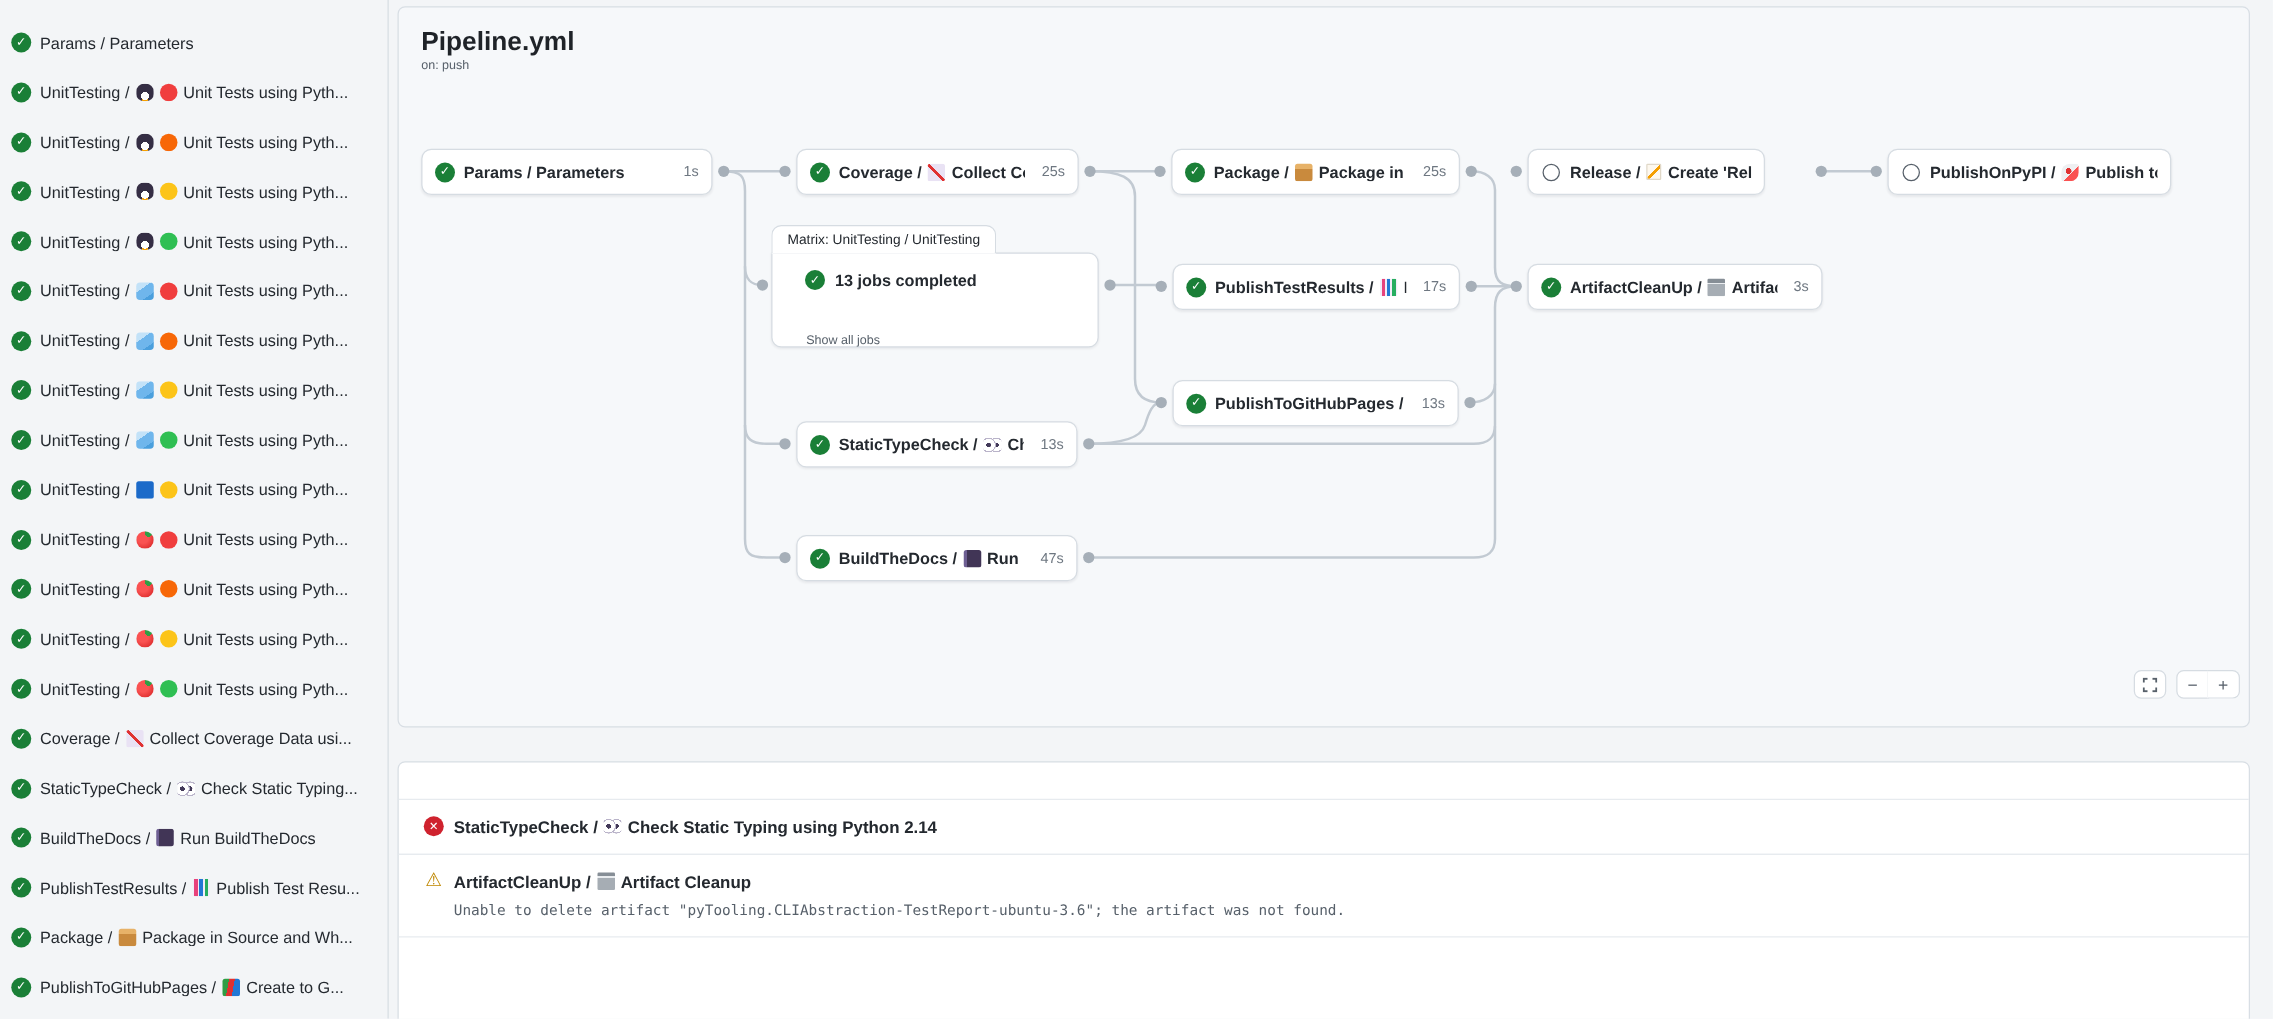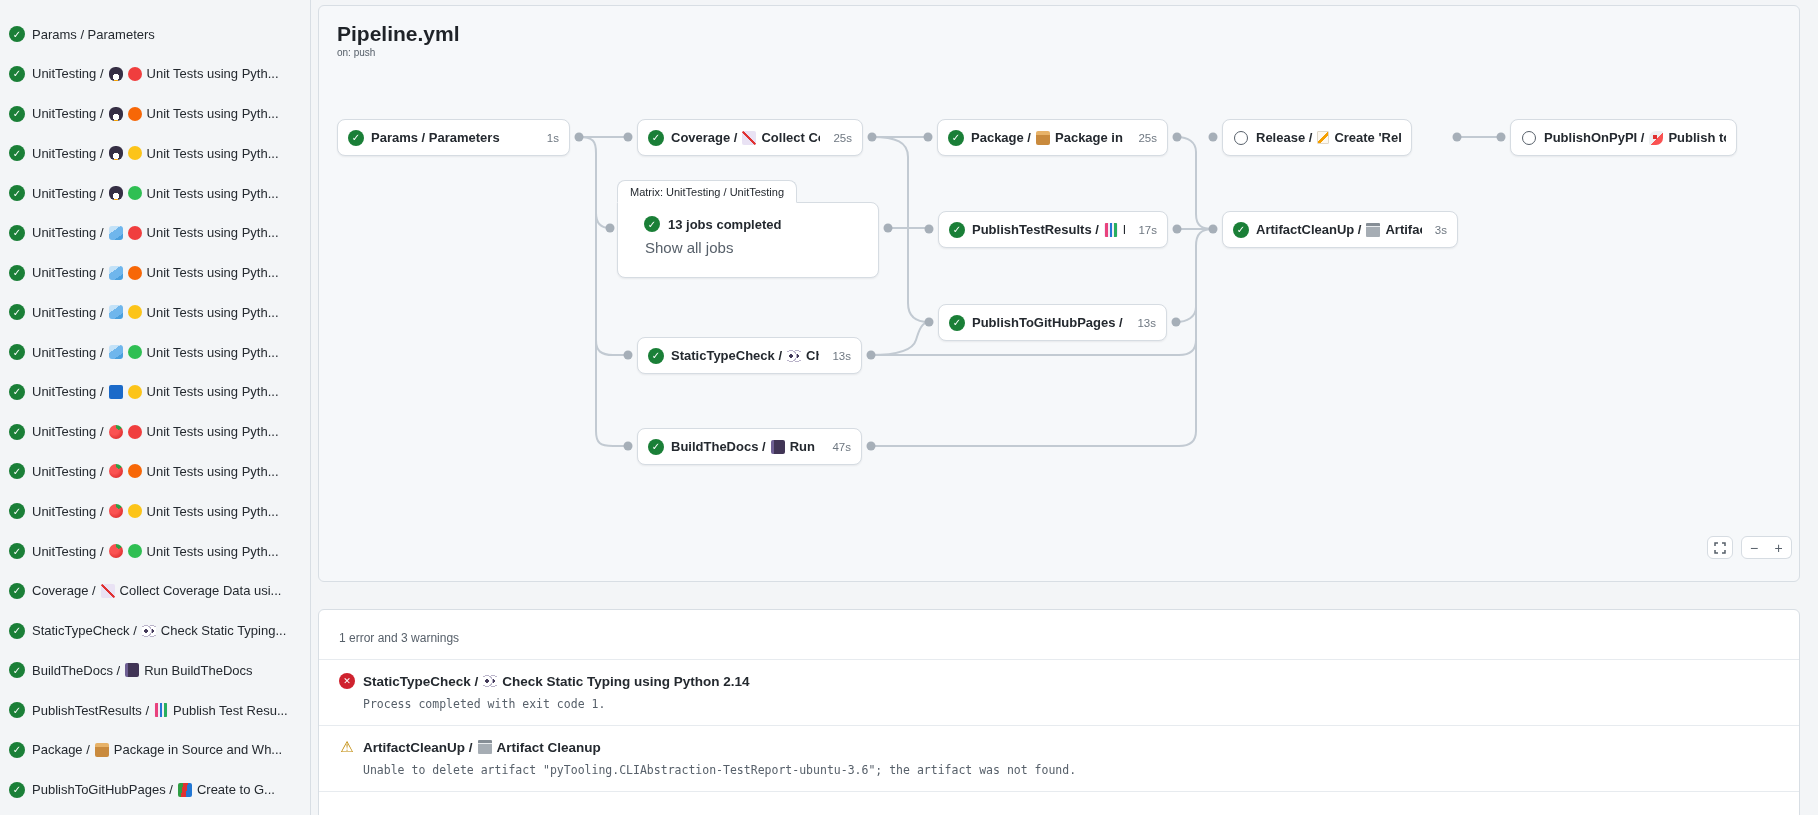--- a/index.html
+++ b/index.html
@@ -72,21 +72,21 @@
     display:flex; gap:5px; align-items:center; min-width:0; }
   .node .dur { font-size:11.5px; color:#6e7781; margin-left:auto; flex:none; padding-left:6px; }
 
   .matrix-tab { position:absolute; left:617px; top:180px; height:23px; padding:0 12px;
     background:#fff; border:1px solid #d6dce2; border-bottom:1px solid #fff; z-index:2;
     border-radius:8px 8px 0 0; font-size:11px; display:flex; align-items:center; color:#24292f; }
   .matrix-box { position:absolute; left:617px; top:202px; width:262px; height:76px; background:#fff;
     border:1px solid #d6dce2; border-radius:0 8px 8px 8px; box-shadow:0 1px 2px rgba(31,35,40,.07); z-index:1; }
   .matrix-sum { display:flex; gap:8px; align-items:center; padding:13px 0 0 26px;
     font-weight:600; font-size:13px; }
-  .matrix-link { padding:7px 0 0 27px; font-size:15px; color:#57606a; cursor:pointer; width:max-content; }
+  .matrix-link { padding:7px 0 0 27px; font-size:10px; color:#57606a; cursor:pointer; width:max-content;margin-top:28px; }
 
   .gc-btn { position:absolute; width:26px; height:23px; background:#fff; border:1px solid #d6dce2;
     display:flex; align-items:center; justify-content:center; color:#57606a; cursor:pointer;
     font-size:14px; line-height:1; }
   .gc-full { left:1707px; top:536px; border-radius:6px; }
   .gc-minus { left:1741px; top:536px; border-radius:6px 0 0 6px; }
   .gc-plus  { left:1766px; top:536px; border-radius:0 6px 6px 0; border-left:none; }
 
   
   .ann-card { position:absolute; left:318px; top:609px; width:1482px; height:240px;
@@ -423,33 +423,31 @@
 <button class="gc-btn gc-full">
   <svg width="12" height="12" viewBox="0 0 12 12" fill="none" stroke="#57606a" stroke-width="1.5">
     <path d="M1 4V1h3M8 1h3v3M11 8v3H8M4 11H1V8"></path>
   </svg>
 </button>
 <button class="gc-btn gc-minus">−</button>
 <button class="gc-btn gc-plus">+</button>
 
 <section class="ann-card">
   <div class="ann-head">
-    <div class="ann-summary">1 error and 3 warnings</div>
   </div>
   <div id="ann-list">
       <div class="ann-row">
         <div class="ann-row-title">
           <span class="st-error">✕</span>
           <span class="tline">
             <span>StaticTypeCheck /</span>
             <span class="em em-eyes"></span>
             <span>Check Static Typing using Python 2.14</span>
           </span>
         </div>
-        <div class="ann-msg">Process completed with exit code 1.</div>
       </div>
       <div class="ann-row">
         <div class="ann-row-title">
           <span class="st-warning">⚠</span>
           <span class="tline">
             <span>ArtifactCleanUp /</span>
             <span class="em em-wastebasket"></span>
             <span>Artifact Cleanup</span>
           </span>
         </div>

